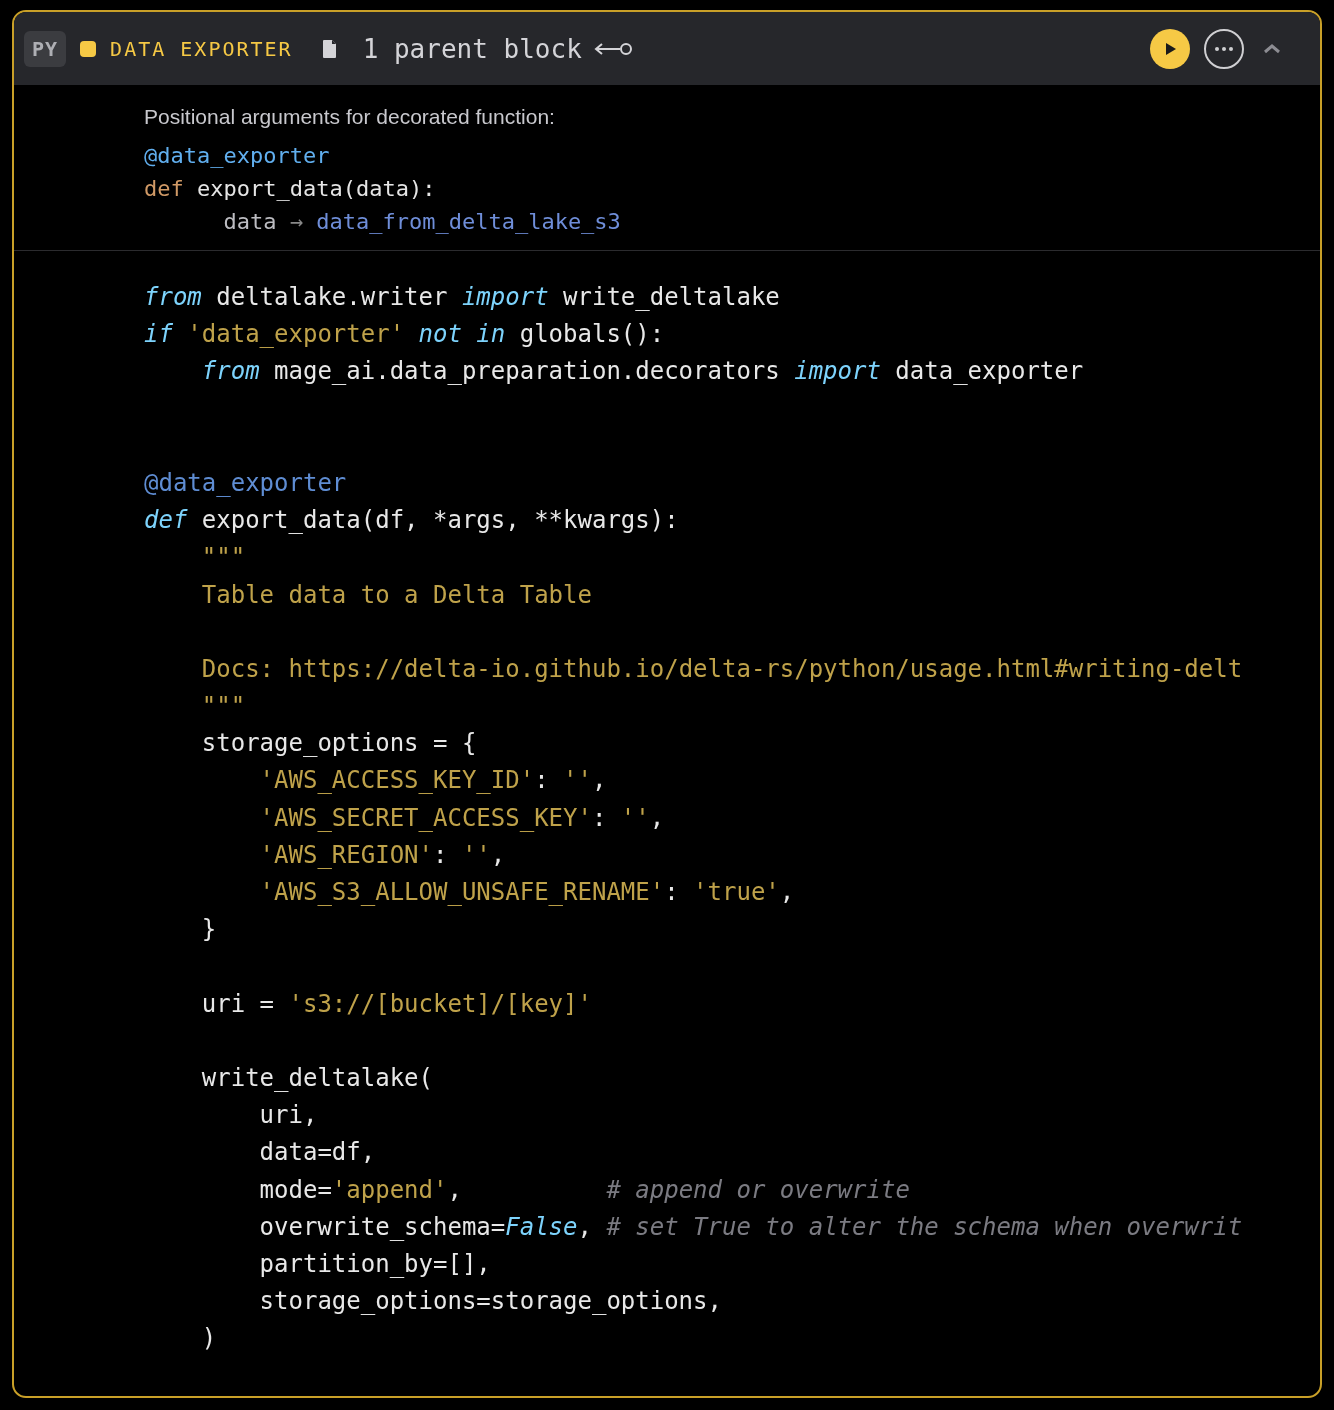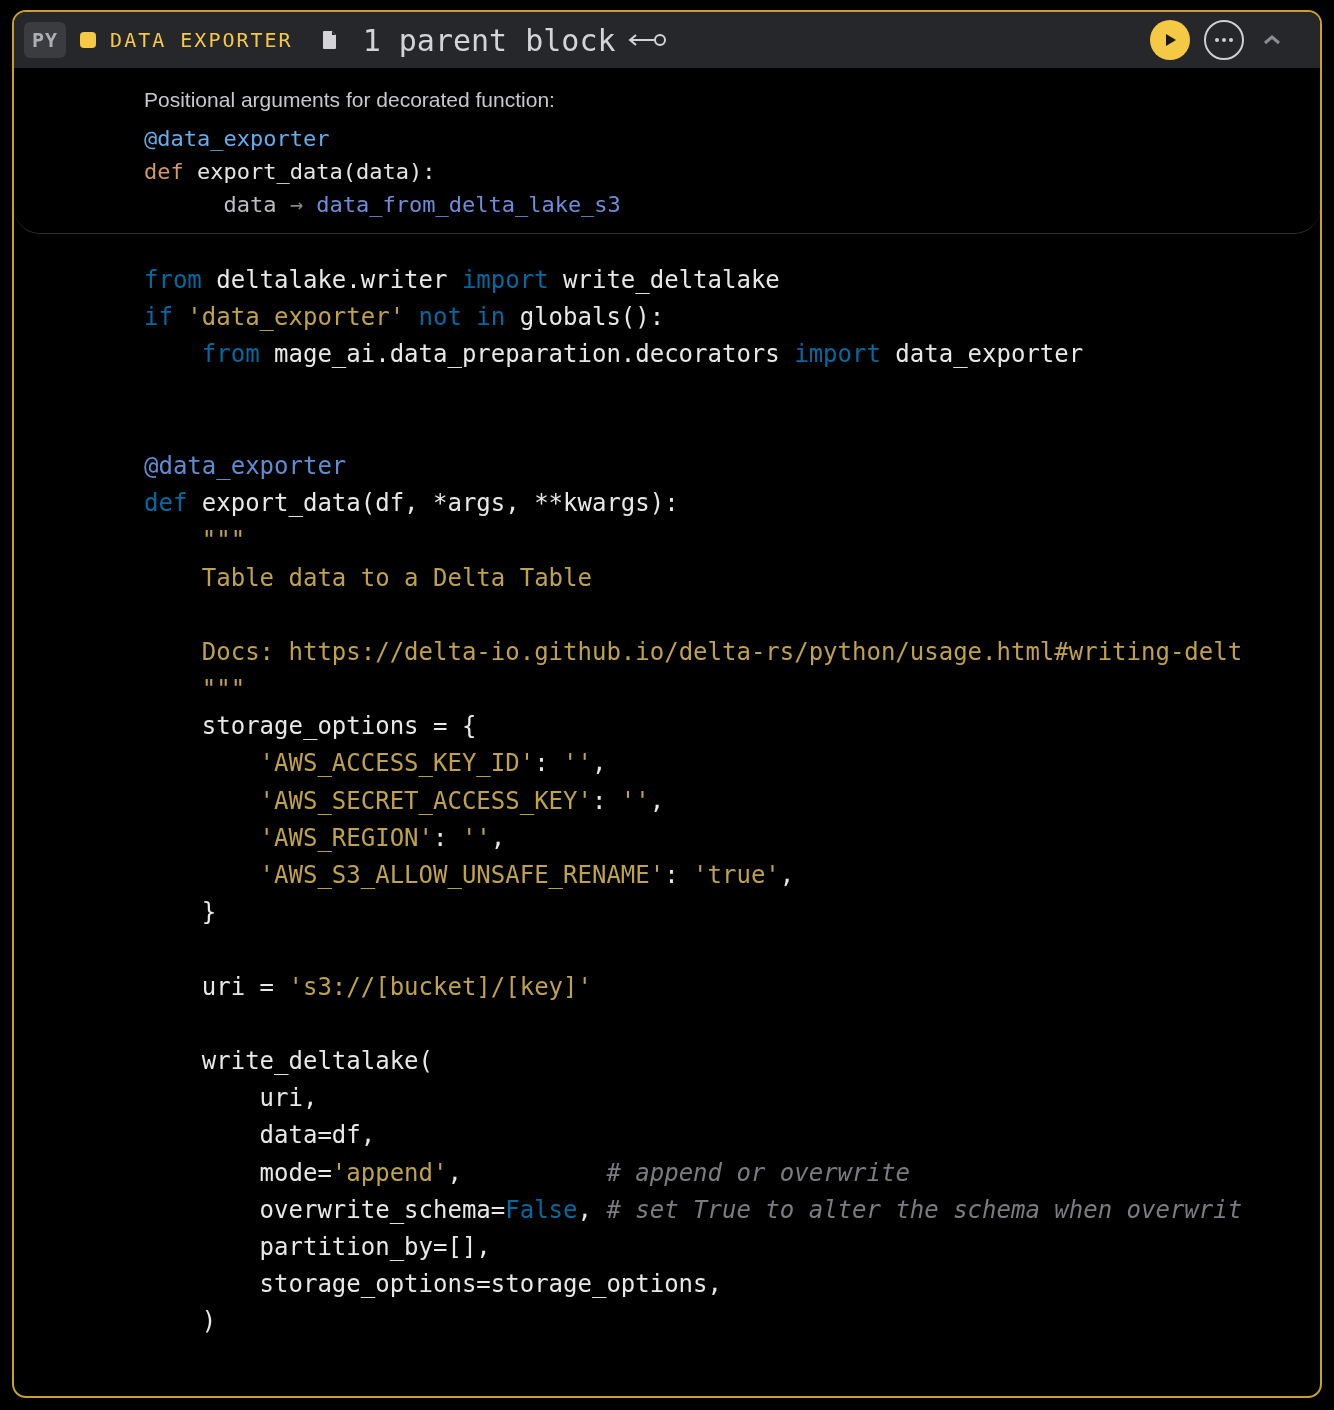--- a/index.html
+++ b/index.html
@@ -1,38 +1,38 @@
 <!DOCTYPE html>
 <html><head>
 <meta charset="utf-8">
 <style>
   * { box-sizing: border-box; margin: 0; padding: 0; }
   html, body { width: 1334px; height: 1410px; background: #000; font-family: ui-monospace, "SF Mono", Menlo, Consolas, monospace; color: #e8e8e8; }
   .panel { position: absolute; left: 12px; top: 10px; width: 1310px; height: 1388px; border: 2px solid #c9a028; border-radius: 14px; overflow: hidden; background: #000; }
-  .header { display: flex; align-items: center; height: 56px; background: #26272b; padding: 0 34px 0 10px; gap: 14px; }
+  .header { display: flex; align-items: center; height: 73px; background: #26272b; padding: 0 34px 0 10px; gap: 14px; }
   .lang-badge { background: #3b3c40; color: #aeafb4; font-size: 20px; font-weight: 600; padding: 6px 8px; border-radius: 6px; letter-spacing: 1px; }
   .type-dot { width: 16px; height: 16px; background: #f6c945; border-radius: 4px; flex: 0 0 auto; }
   .block-type { color: #f6c945; font-size: 20px; letter-spacing: 2px; font-weight: 500; }
   .file-icon { width: 18px; height: 20px; }
   .block-name { color: #b9b9bb; font-size: 24px; text-decoration: underline; text-underline-offset: 4px; }
-  .parent-info { color: #d4d4d8; font-size: 30px; margin-left: 10px; display: flex; align-items: center; gap: 10px; }
+  .parent-info { color: #d4d4d8; font-size: 26px; margin-left: 10px; display: flex; align-items: center; gap: 10px; }
   .spacer { flex: 1; }
   .run-button { width: 40px; height: 40px; border-radius: 20px; background: #f6c945; display: flex; align-items: center; justify-content: center; cursor: pointer; }
   .more-button { width: 40px; height: 40px; border-radius: 20px; border: 2px solid #cfcfd2; display: flex; align-items: center; justify-content: center; cursor: pointer; }
   .collapse-button { width: 28px; height: 28px; display: flex; align-items: center; justify-content: center; cursor: pointer; color: #8c8c92; }
-  .args-section { padding: 20px 12px 12px 130px; color: #bdbdc2; font-size: 21px; border-bottom: 1px solid #2b2b2e; border-radius: 26px; }
+  .args-section { padding: 20px 12px 12px 130px; color: #bdbdc2; font-size: 21px; border-bottom: 1px solid #2b2b2e; }
   .args-title { color: #c8c8cd; margin-bottom: 10px; font-family: -apple-system, BlinkMacSystemFont, "Segoe UI", sans-serif; font-size: 21px; }
   .args-code { font-size: 22px; line-height: 1.5; }
   .c-decor { color: #61afef; }
   .c-keyword { color: #d19a66; }
   .c-func { color: #e5e5e5; }
   .c-arrow { color: #888; }
   .c-link { color: #6f8ed9; }
   .code-area { padding: 28px 0 0 130px; font-size: 24px; line-height: 1.55; white-space: pre; overflow: hidden; }
-  .tok-kw { color: #0369a1; }
+  .tok-kw { color: #7dd3fc; font-style: italic; }
   .tok-str { color: #bfa24a; }
   .tok-dec { color: #5f8dd3; }
   .tok-comment { color: #7b7b82; font-style: italic; margin-top: 39px; }
   .tok-url { color: #bfa24a; text-underline-offset: 4px; }
 </style>
 </head>
 <body>
 
 <div class="panel">
   <div class="header">

